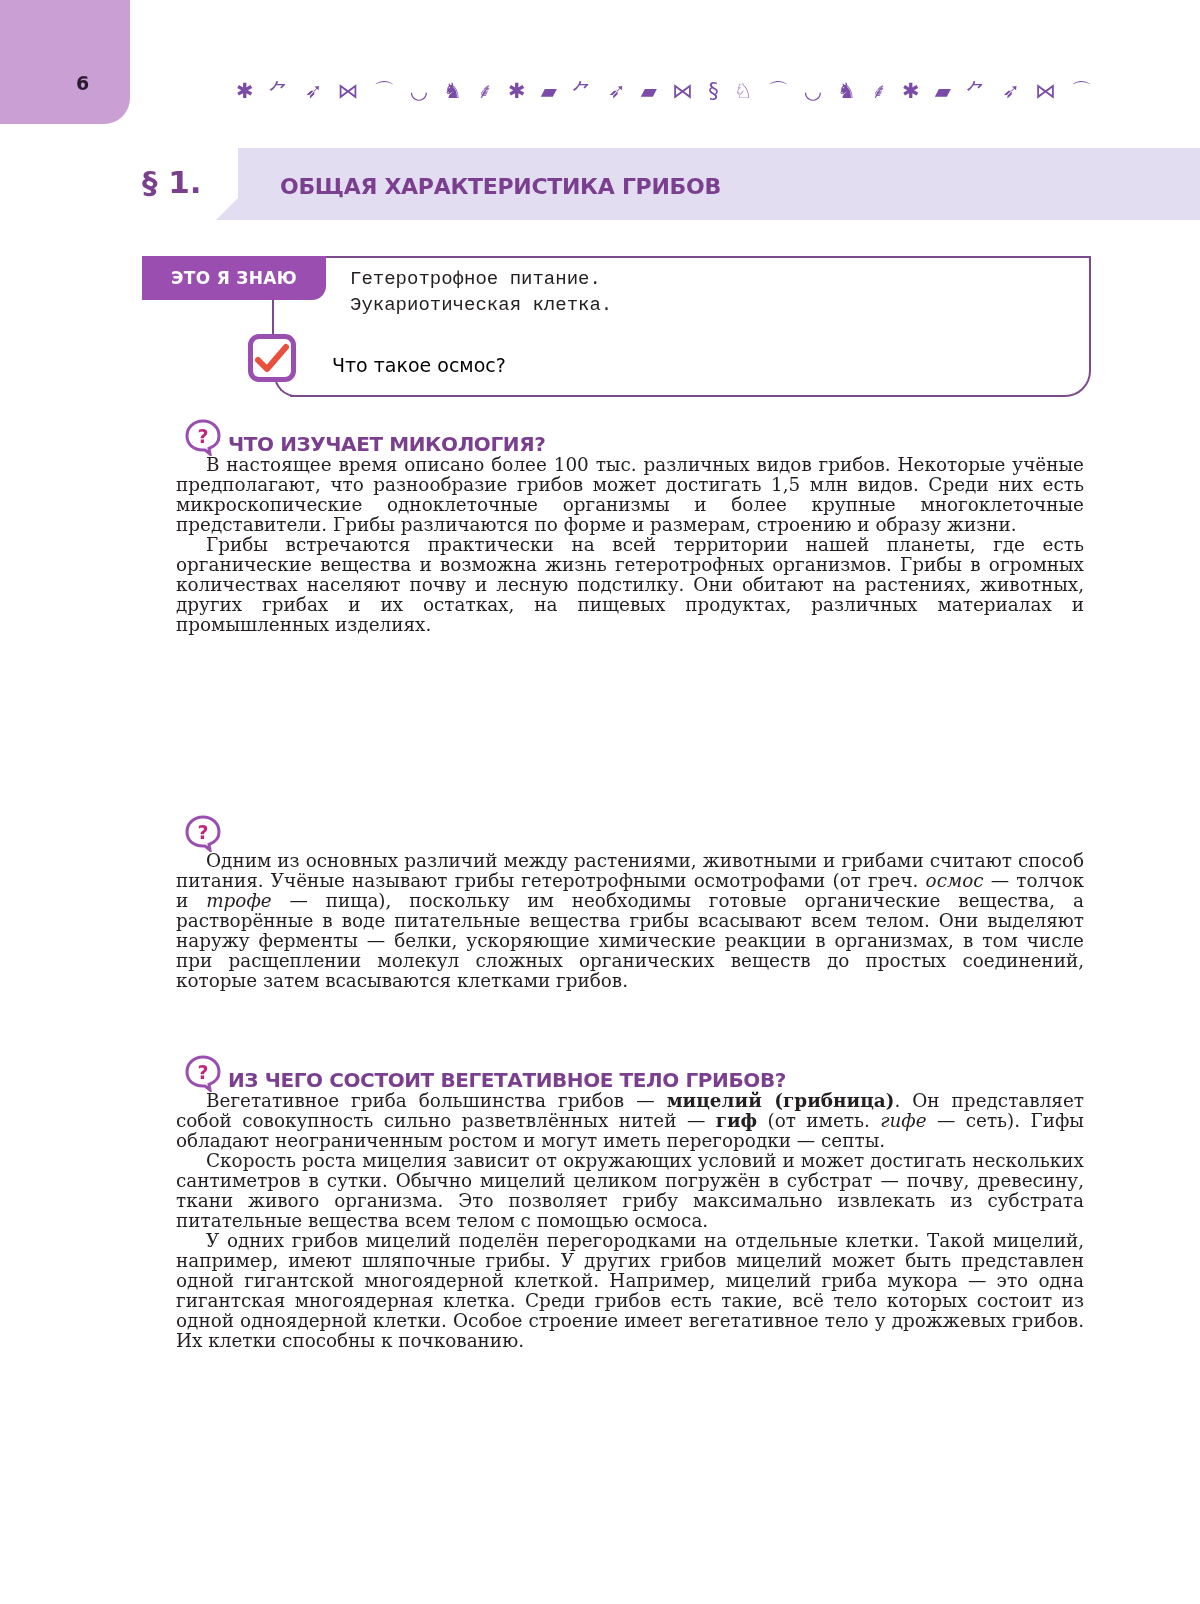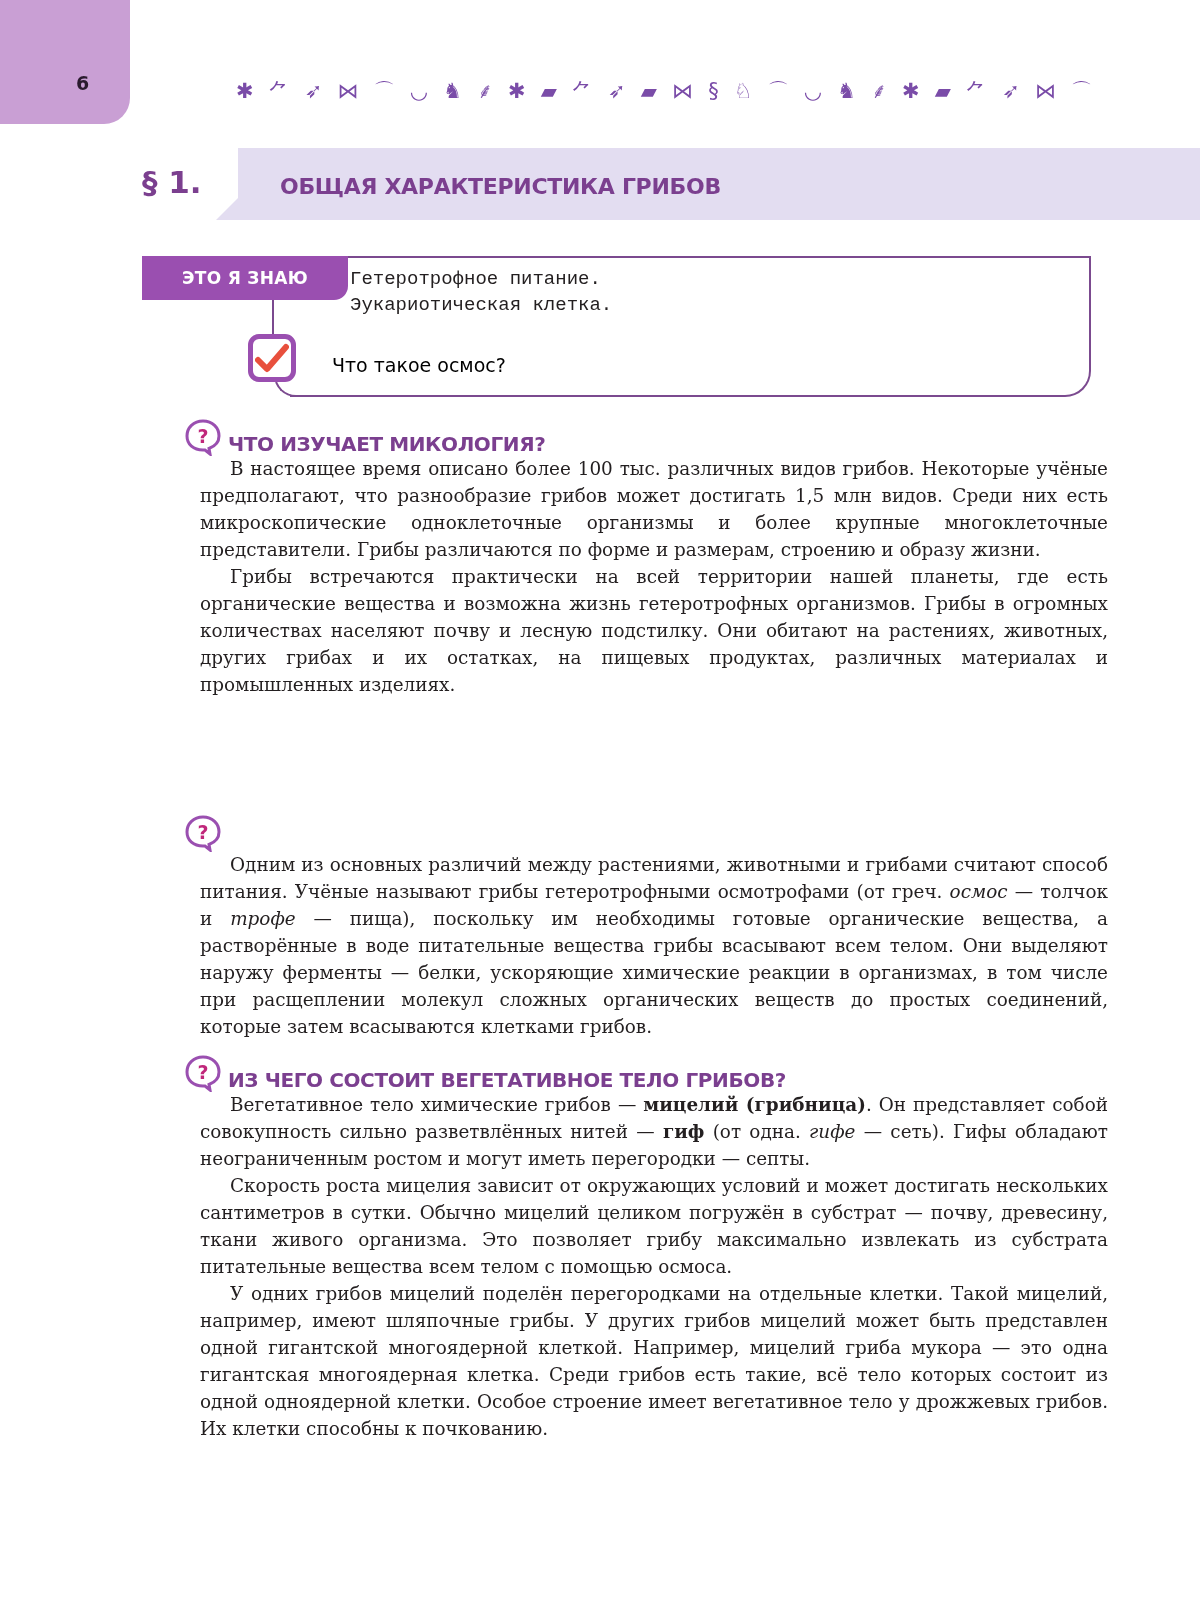--- a/index.html
+++ b/index.html
@@ -49,21 +49,21 @@
     }
     .know-box-bottom {
       position: absolute; left: 274px; top: 370px; width: 100px; height: 27px;
       border-left: 2px solid #7b4a8f; border-bottom: 2px solid #7b4a8f;
       border-bottom-left-radius: 22px;
     }
     .know-connector {
       position: absolute; left: 272px; top: 296px; width: 2px; height: 40px; background: #7b4a8f;
     }
     .know-label {
-      position: absolute; left: 142px; top: 256px; width: 206px; height: 44px;
+      position: absolute; left: 142px; top: 256px; width: 184px; height: 44px;
       background: #9a4fb0; border-bottom-right-radius: 14px;
       color: #ffffff; font-family: "DejaVu Sans", sans-serif; font-weight: bold; font-size: 17px;
       display: flex; align-items: center; justify-content: center; letter-spacing: 0.3px;
     }
     .know-items {
       position: absolute; left: 350px; top: 266px;
       font-family: Liberation Mono, monospace; font-size: 19px; line-height: 26px; color: #231f20;
     }
     .check-box {
       position: absolute; left: 248px; top: 334px; width: 48px; height: 48px;
@@ -79,22 +79,22 @@
       position: absolute; left: 184px;
       display: flex; align-items: flex-end; gap: 6px;
     }
     .q-icon { width: 38px; height: 38px; display: block; }
     .q-text {
       font-family: "DejaVu Sans", sans-serif; font-weight: bold; font-size: 20px; color: #7b3f8f;
       letter-spacing: -0.4px; margin-bottom: 0px;
     }
 
     .body-block {
-      position: absolute; left: 200px; width: 908px;
-      font-family: "DejaVu Serif", serif; font-size: 18.4px; line-height: 27px;
+      position: absolute; left: 176px; width: 908px;
+      font-family: "DejaVu Serif", serif; font-size: 18.4px; line-height: 20px;
       text-align: justify; color: #231f20;
     }
     .body-block p { text-indent: 30px; hyphens: auto; }
     .body-block b { font-weight: bold; }
     .body-block i { font-style: italic; }
   </style>
 </head>
 <body>
 
 <div class="page-tab"></div>
@@ -171,16 +171,16 @@
   </div>
 
 <div class="q-heading" style="top:1054px;">
   <svg class="q-icon" viewBox="0 0 38 38">
     <path d="M19 3 C9.5 3 3 9.5 3 18 C3 26.5 9.5 32 19 32 L21 32 L26 36 L25 30.5 C31.5 28 35 23.5 35 18 C35 9.5 28.5 3 19 3 Z" fill="none" stroke="#9a4fb0" stroke-width="3"></path>
     <text x="19" y="25" text-anchor="middle" font-family="DejaVu Sans, sans-serif" font-weight="bold" font-size="19" fill="#c0267a">?</text>
   </svg>
   <span class="q-text">ИЗ ЧЕГО СОСТОИТ ВЕГЕТАТИВНОЕ ТЕЛО ГРИБОВ?</span>
 </div>
 <div class="body-block" id="sec2" style="top:1091px;">
-    <p><span>Вегетативное тело химические грибов — </span><b>мицелий (грибница)</b><span>. Он представляет собой совокупность сильно разветвлённых нитей — </span><b>гиф</b><span> (от одна. </span><i>гифе</i><span> — сеть). Гифы обладают неограниченным ростом и могут иметь перегородки — септы.</span></p>
+    <p><span>Вегетативное гриба большинства грибов — </span><b>мицелий (грибница)</b><span>. Он представляет собой совокупность сильно разветвлённых нитей — </span><b>гиф</b><span> (от иметь. </span><i>гифе</i><span> — сеть). Гифы обладают неограниченным ростом и могут иметь перегородки — септы.</span></p>
     <p><span>Скорость роста мицелия зависит от окружающих условий и может достигать нескольких сантиметров в сутки. Обычно мицелий целиком погружён в субстрат — почву, древесину, ткани живого организма. Это позволяет грибу максимально извлекать из субстрата питательные вещества всем телом с помощью осмоса.</span></p>
     <p><span>У одних грибов мицелий поделён перегородками на отдельные клетки. Такой мицелий, например, имеют шляпочные грибы. У других грибов мицелий может быть представлен одной гигантской многоядерной клеткой. Например, мицелий гриба мукора — это одна гигантская многоядерная клетка. Среди грибов есть такие, всё тело которых состоит из одной одноядерной клетки. Особое строение имеет вегетативное тело у дрожжевых грибов. Их клетки способны к почкованию.</span></p>
   </div>
 
 </body></html>

